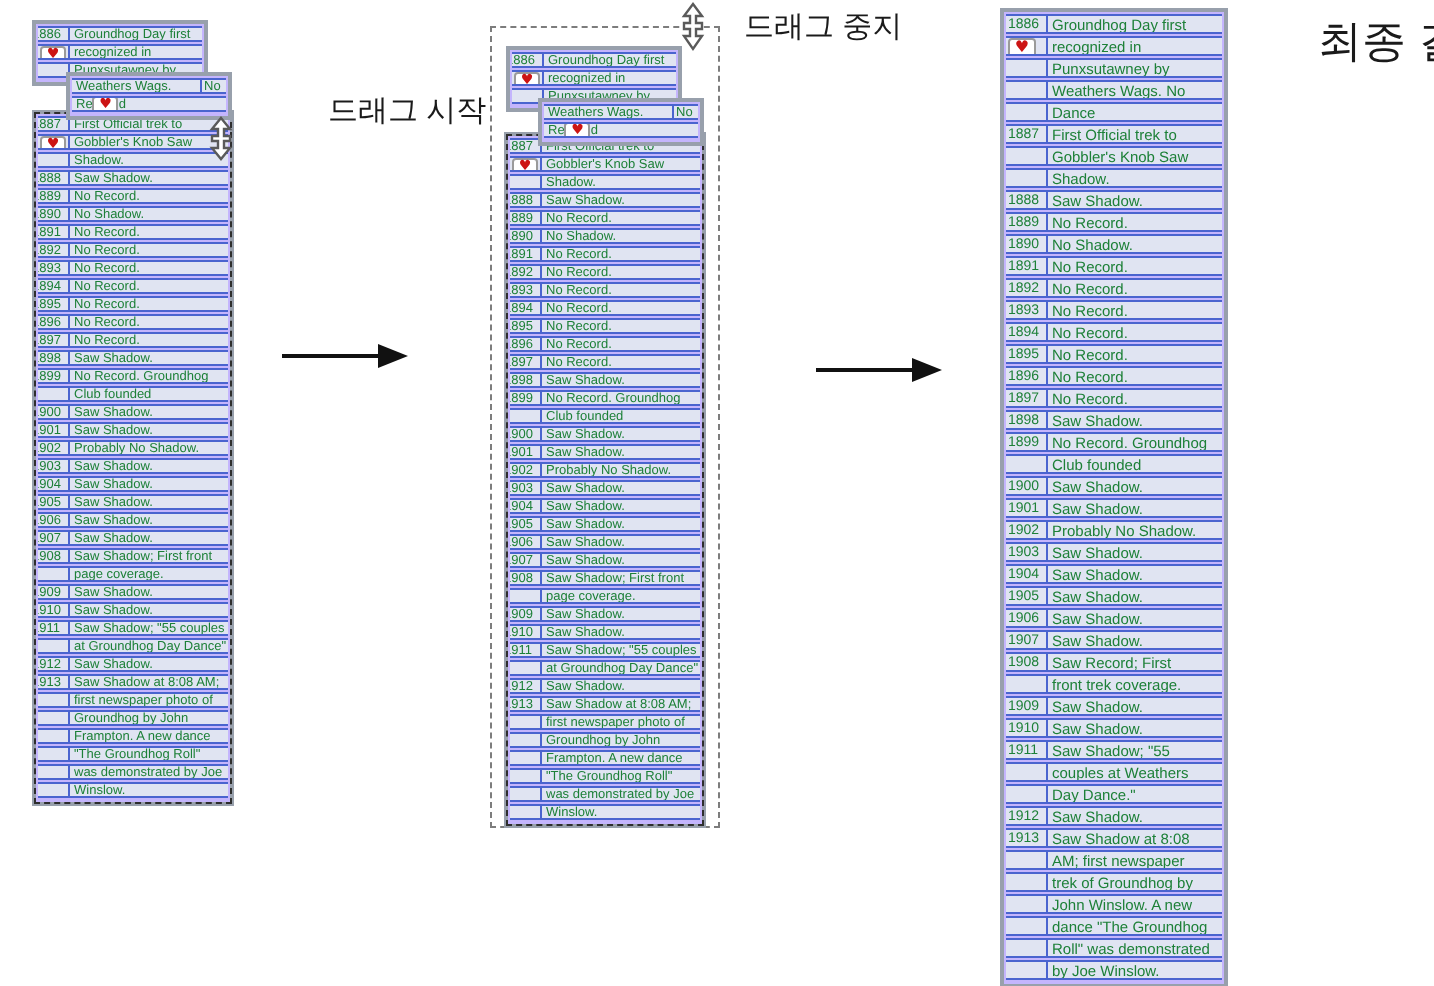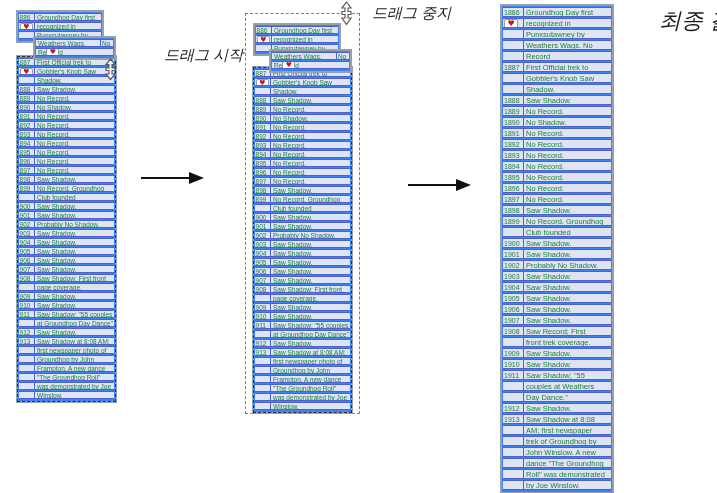--- a/index.html
+++ b/index.html
@@ -7,21 +7,21 @@
     width:717px; height:493px; position:relative; background:#ffffff;
     font-family:"Liberation Sans", sans-serif; overflow:hidden;
   }
   :root{
     --row-bg:#e0e4f2; --row-border:#4a64cf; --green:#1d8038;
     --frame:#98a0ac; --red:#cc1414;
   }
   .abs { position:absolute; }
 
   
-  .gtable { background:#3b82f6; padding:1px; box-sizing:border-box; }
+  .gtable { background:#c4b5fd; padding:1px; box-sizing:border-box; }
   .gtable .line{
     display:flex; box-sizing:border-box; overflow:hidden;
     background:var(--row-bg);
     border-top:1px solid var(--row-border);
     border-bottom:1px solid var(--row-border);
     margin-bottom:1px;
   }
   .line .yc{
     flex:0 0 16px; box-sizing:border-box; border-right:1px solid var(--row-border);
     color:var(--green); overflow:hidden; position:relative;
@@ -58,21 +58,21 @@
   .boxb { width:83px; }
   .boxb .noCell{
     flex:0 0 13px; box-sizing:border-box; border-left:1px solid var(--row-border);
     color:var(--green); font-size:6.5px; line-height:7px; padding-left:1px;
   }
 
   
   .droprect{ border:1px dashed #7d7d7d; background:transparent; }
 
   
-  .caption{ color:#1a1a1a; font-size:15px; white-space:nowrap;font-style:italic; }
+  .caption{ color:#1a1a1a; font-size:15px; white-space:nowrap; }
 
   
   .arrow{ width:64px; height:12px; }
   .arrow .shaft{ position:absolute; left:0; top:5px; width:52px; height:2px; background:#111; }
   .arrow .head{
     position:absolute; left:48px; top:0; width:0; height:0;
     border-left:15px solid #111; border-top:6px solid transparent; border-bottom:6px solid transparent;
   }
 
   .cursor-svg{ display:block; }
@@ -497,21 +497,21 @@
       <div class="line">
         <span class="yc"></span>
         <span class="tc">Punxsutawney by</span>
       </div>
       <div class="line">
         <span class="yc"></span>
         <span class="tc">Weathers Wags. No</span>
       </div>
       <div class="line">
         <span class="yc"></span>
-        <span class="tc">Record</span>
+        <span class="tc">Dance</span>
       </div>
       <div class="line">
         <span class="yc">1887</span>
         <span class="tc">First Official trek to</span>
       </div>
       <div class="line">
         <span class="yc"></span>
         <span class="tc">Gobbler's Knob Saw</span>
       </div>
       <div class="line">

